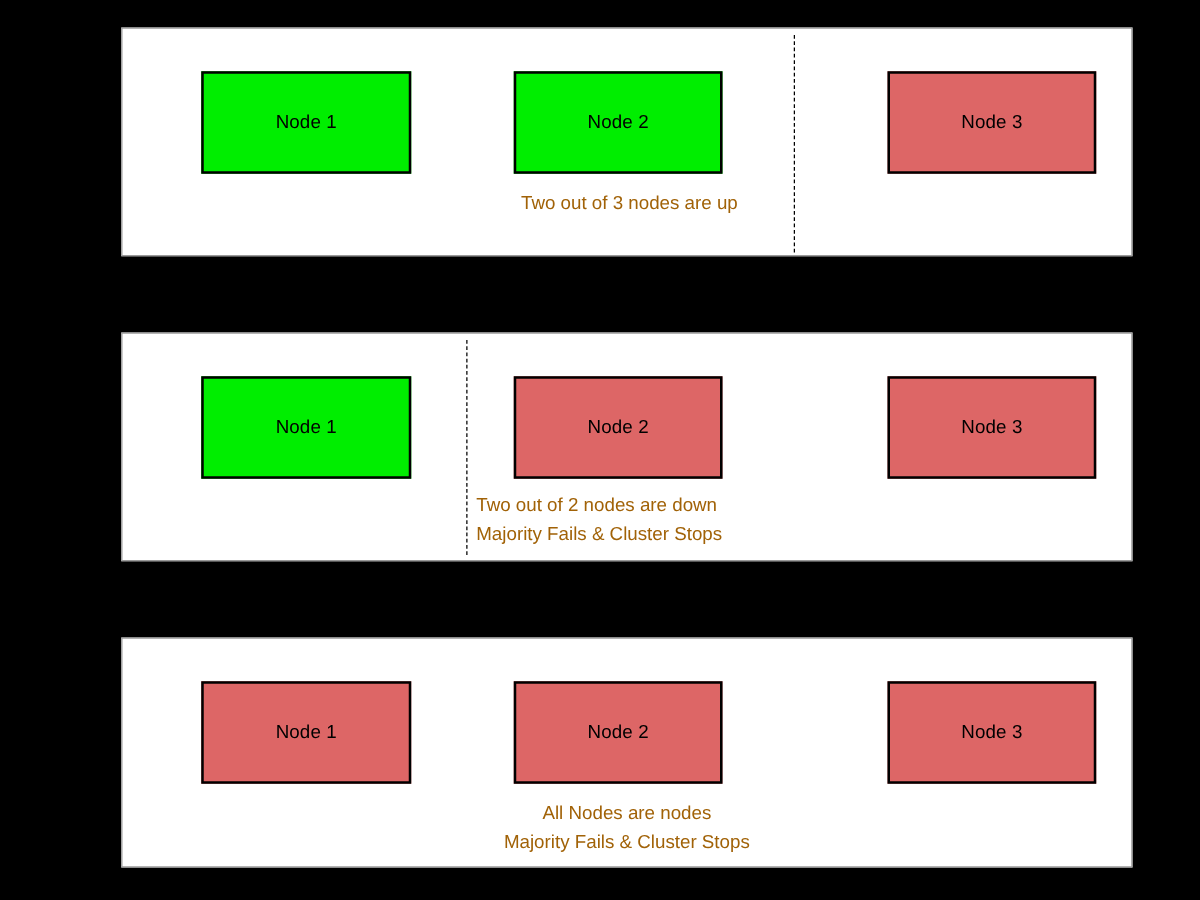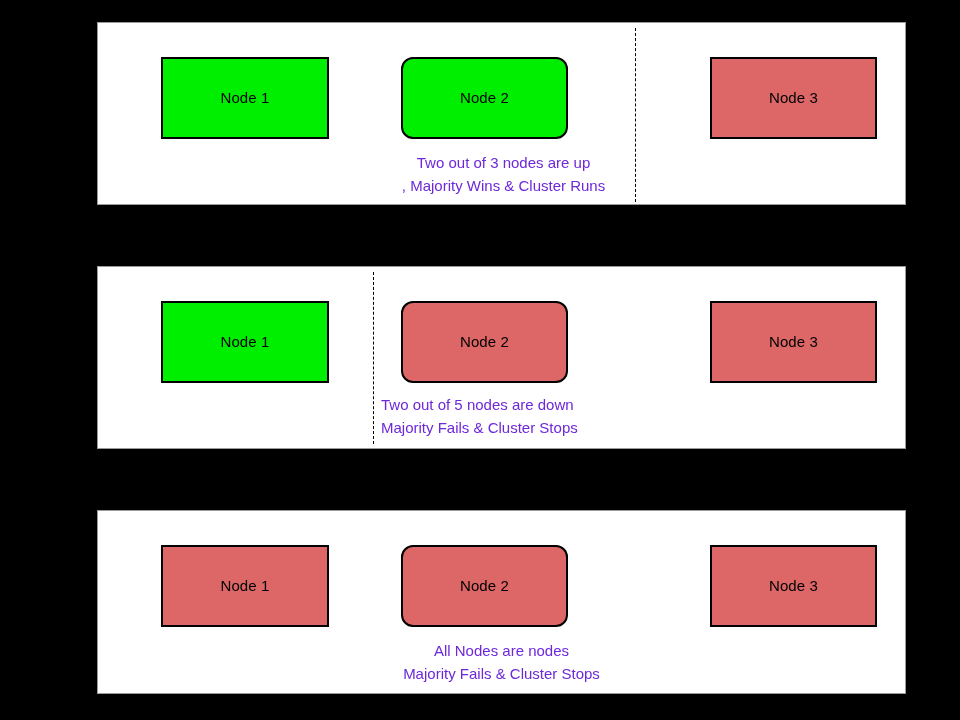--- a/index.html
+++ b/index.html
@@ -46,38 +46,38 @@
     top: 34px;
   }
   .node .node-label {
     font-size: 15px;
     line-height: 18px;
     color: #000000;
     letter-spacing: 0.1px;
     white-space: nowrap;
   }
   .node.slot-0 { left: 63px;  width: 168px; }
-  .node.slot-1 { left: 303px; width: 167px; border-radius: 12px; }
+  .node.slot-1 { left: 313px; width: 167px; }
   .node.slot-2 { left: 572px; width: 167px; margin-left: 40px; }
 
   
   .divider {
     position: absolute;
     width: 0;
     border-left: 1.5px dashed #000000;
     top: 5px;
     height: 174px;
   }
   #panel-0 .divider { left: 537px; }
   #panel-1 .divider { left: 275px; height: 172px; }
 
   
   .caption {
     position: absolute;
-    color: #6d28d9;
+    color: #a16207;
     font-size: 15px;
     line-height: 23px;
     white-space: nowrap;
   }
   .caption .line { display: block; }
 
   #panel-0 .caption { left: 0; right: 0; top: 128px; text-align: center; }
   #panel-0 .caption .line-0 { padding-left: 4px; }
   #panel-0 .caption .line-1 { padding-left: 4px; }
 
@@ -101,42 +101,41 @@
     </div>
 
     <div class="node slot-2" style="background-color: rgb(221, 102, 102);">
       <span class="node-label">Node 3</span>
     </div>
 
     <div class="divider"></div>
 
     <div class="caption">
       <span class="line line-0">Two out of 3 nodes are up</span>
-      <span class="line line-1">, Majority Wins &amp; Cluster Runs</span>
     </div>
   </div>
 
   <div class="panel" id="panel-1">
 
     <div class="node slot-0" style="background-color: rgb(0, 238, 0);">
       <span class="node-label">Node 1</span>
     </div>
 
     <div class="node slot-1" style="background-color: rgb(221, 102, 102);">
       <span class="node-label">Node 2</span>
     </div>
 
     <div class="node slot-2" style="background-color: rgb(221, 102, 102);">
       <span class="node-label">Node 3</span>
     </div>
 
     <div class="divider"></div>
 
     <div class="caption">
-      <span class="line line-0">Two out of 5 nodes are down</span>
+      <span class="line line-0">Two out of 2 nodes are down</span>
       <span class="line line-1">Majority Fails &amp; Cluster Stops</span>
     </div>
   </div>
 
   <div class="panel" id="panel-2">
 
     <div class="node slot-0" style="background-color: rgb(221, 102, 102);">
       <span class="node-label">Node 1</span>
     </div>
 

